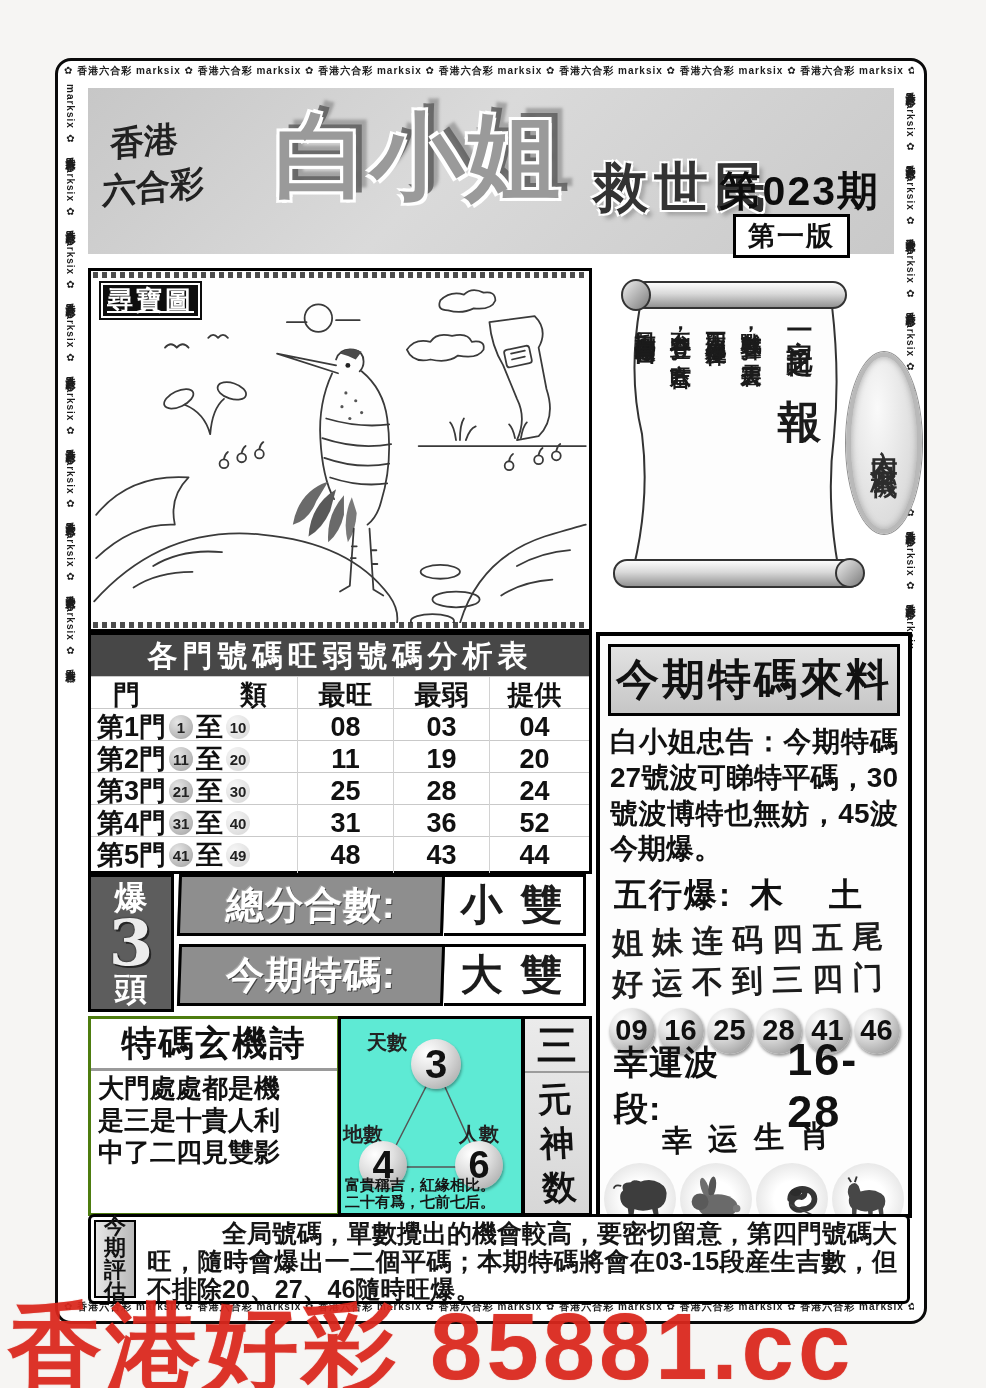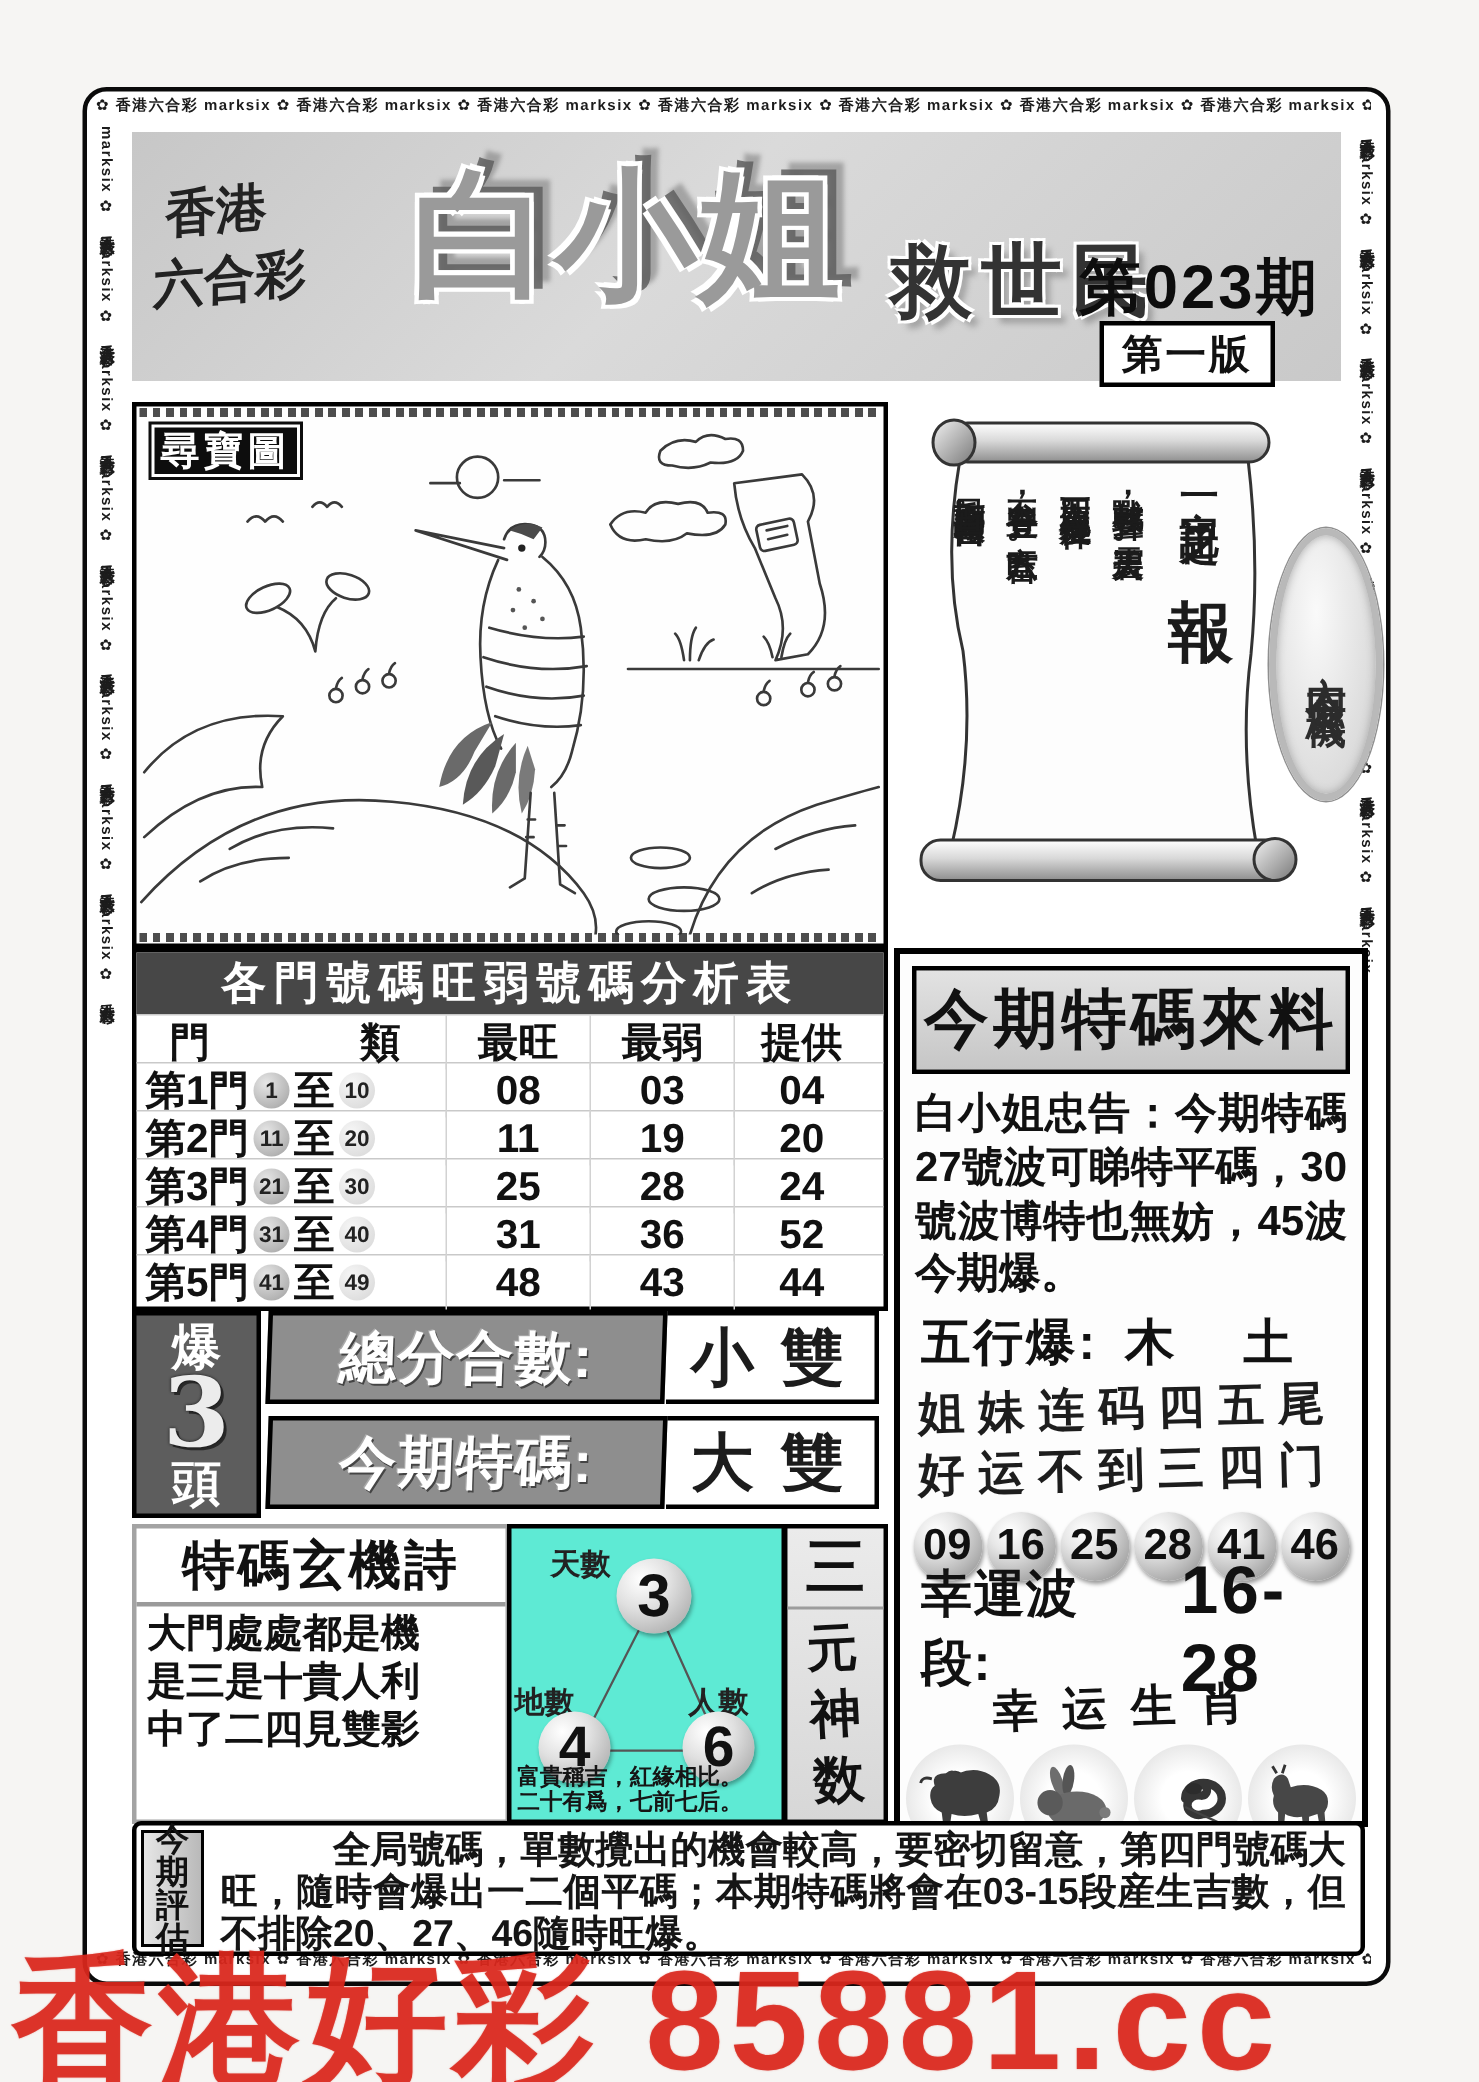--- a/index.html
+++ b/index.html
@@ -21,21 +21,21 @@
                  9px -7px 0 rgba(95,95,95,.85),14px -12px 3px rgba(120,120,120,.55);}
   .subtitle{left:506px;top:64px;font-size:54px;font-weight:900;color:#333;letter-spacing:6px;
     text-shadow:-2px 2px 0 #fff,2px 2px 0 #fff,-2px -2px 0 #fff,2px -2px 0 #fff,5px 5px 4px rgba(80,80,80,.4);}
   .issue{right:14px;top:76px;font-size:41px;font-weight:900;letter-spacing:2px;color:#0d0d0d;position:absolute;}
   .edition{right:44px;top:126px;position:absolute;background:#fff;border:3px solid #000;padding:1px 12px;
            font-size:27px;font-weight:900;letter-spacing:2px;}
   
   .treasure{left:88px;top:268px;width:498px;height:358px;border:3px solid #000;background:#fefefe;}
   .micro{position:absolute;left:2px;right:2px;height:6px;background:repeating-linear-gradient(90deg,#2e2e2e 0 5px,transparent 5px 9px);opacity:.85;}
   .tlabel{position:absolute;left:8px;top:10px;background:#0d0d0d;color:#fff;font-size:26px;font-weight:900;
-          padding:2px 8px;letter-spacing:3px;box-shadow:inset 0 0 0 2px #0d0d0d,inset 0 0 0 4px #fff;}
+          padding:2px 8px;letter-spacing:3px;box-shadow:inset 0 0 0 2px #0d0d0d,inset 0 0 0 4px #fff;text-decoration:underline;}
   
   .scrollbox{left:596px;top:268px;width:282px;height:358px;}
   .scrolltext{position:absolute;left:54px;top:48px;width:178px;height:244px;writing-mode:vertical-rl;
               color:#1b1b1b;font-weight:700;}
   .scol{font-size:21px;letter-spacing:2px;margin-left:9px;line-height:1.25;}
   .scol.t{font-size:26px;font-weight:900;letter-spacing:4px;}
   .sbig{font-size:44px;font-weight:900;margin-inline-start:28px;letter-spacing:0;}
   .badge{left:846px;top:352px;width:66px;height:172px;border-radius:50%;z-index:8;
          background:radial-gradient(ellipse at 40% 30%,#fafafa,#dcdcdc 70%,#cfcfcf);
          border:5px solid #b9b9b9;box-shadow:0 0 0 1px #8f8f8f, inset 0 0 6px #aaa;
@@ -59,21 +59,21 @@
   .burstL .c1,.burstL .c3{font-size:33px;font-weight:900;line-height:1.0;}
   .burstL .c2{font-size:64px;font-weight:900;font-family:"DejaVu Serif",serif;color:#ececec;line-height:.9;
               text-shadow:0 0 2px #111,2px 2px 0 #2a2a2a;}
   .brow{position:absolute;left:90px;width:408px;height:62px;display:flex;}
   .brow .lab{width:260px;background:#8e8e8e;border:3px solid #000;color:#fff;font-size:38px;font-weight:900;
              display:flex;align-items:center;justify-content:center;letter-spacing:1px;
              text-shadow:1px 1px 0 #444, -1px -1px 0 #aaa;transform:skewX(-2deg);}
   .brow .val{flex:1;background:#fff;border:3px solid #000;border-left:none;color:#1c1c1c;font-size:42px;font-weight:900;
              display:flex;align-items:center;justify-content:center;letter-spacing:18px;padding-left:14px;}
   
-  .poembox{left:88px;top:1016px;width:246px;height:194px;border:3px solid #a3a3a3;background:#fff;}
+  .poembox{left:88px;top:1016px;width:246px;height:194px;border:3px solid #4d7c0f;background:#fff;}
   .ptitle{font-size:35px;font-weight:900;text-align:center;letter-spacing:2px;border-bottom:3px solid #9a9a9a;padding:1px 0;}
   .pline{font-size:26px;font-weight:900;display:flex;justify-content:space-between;padding:3px 7px 0 7px;line-height:1.12;}
   
   .tribox{left:338px;top:1016px;width:180px;height:194px;border:3px solid #000;background:#5eead4;overflow:hidden;}
   .tball{position:absolute;border-radius:50%;display:flex;align-items:center;justify-content:center;
          background:radial-gradient(circle at 33% 28%,#fff,#e0e0e0 40%,#b3b3b3 80%,#969696);
          font-weight:900;color:#111;box-shadow:1px 2px 3px rgba(0,0,0,.35);}
   .tlab{position:absolute;font-size:20px;font-weight:900;color:#222;}
   .tcap{position:absolute;left:4px;right:2px;bottom:2px;font-size:15px;font-weight:900;line-height:1.18;color:#151515;}
   

